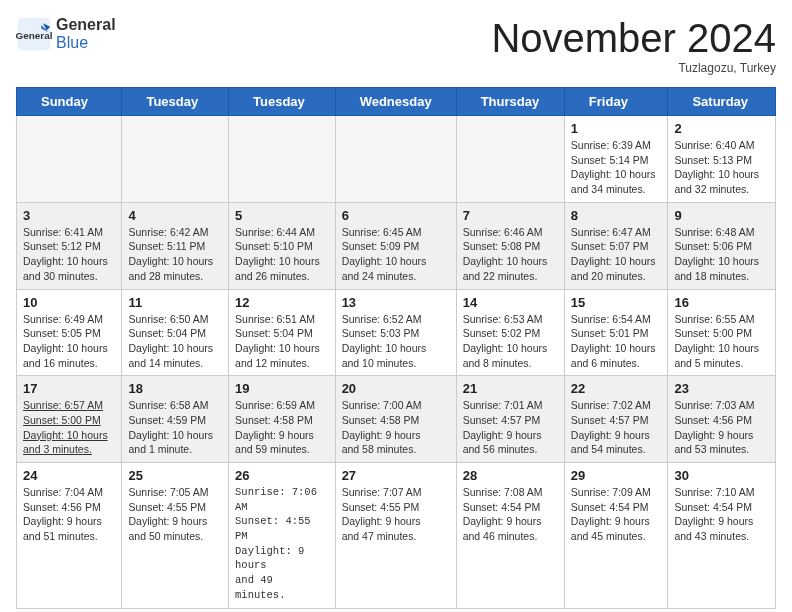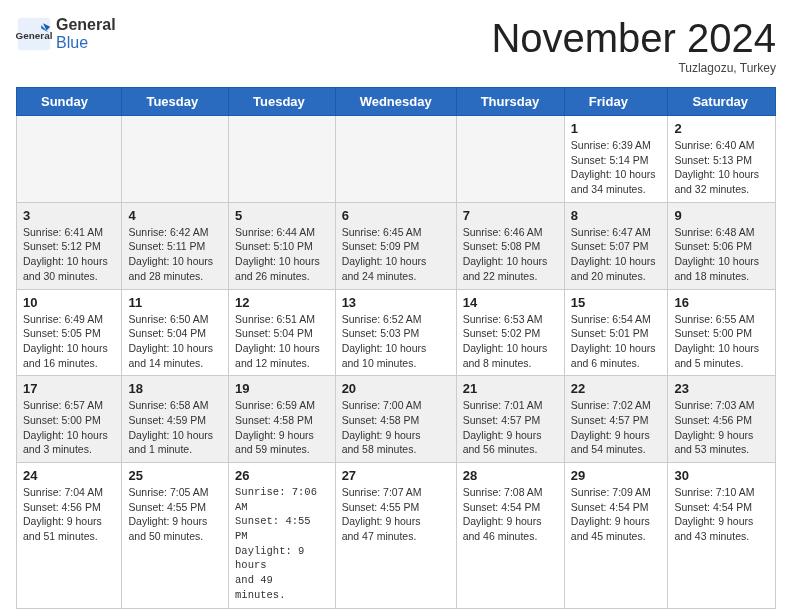--- a/index.html
+++ b/index.html
@@ -248,21 +248,21 @@
           <span class="day-number">16</span>
           <div class="day-info" style="white-space: pre-line;">Sunrise: 6:55 AM
 Sunset: 5:00 PM
 Daylight: 10 hours
 and 5 minutes.</div>
         </td>
       </tr>
       <tr class="row-shaded">
         <td>
           <span class="day-number">17</span>
-          <div class="day-info" style="white-space: pre-line;">Sunrise: 6:57 AM
+          <div class="day-info" style="white-space: pre-line; text-decoration: underline;">Sunrise: 6:57 AM
 Sunset: 5:00 PM
 Daylight: 10 hours
 and 3 minutes.</div>
         </td>
         <td>
           <span class="day-number">18</span>
           <div class="day-info" style="white-space: pre-line;">Sunrise: 6:58 AM
 Sunset: 4:59 PM
 Daylight: 10 hours
 and 1 minute.</div>

